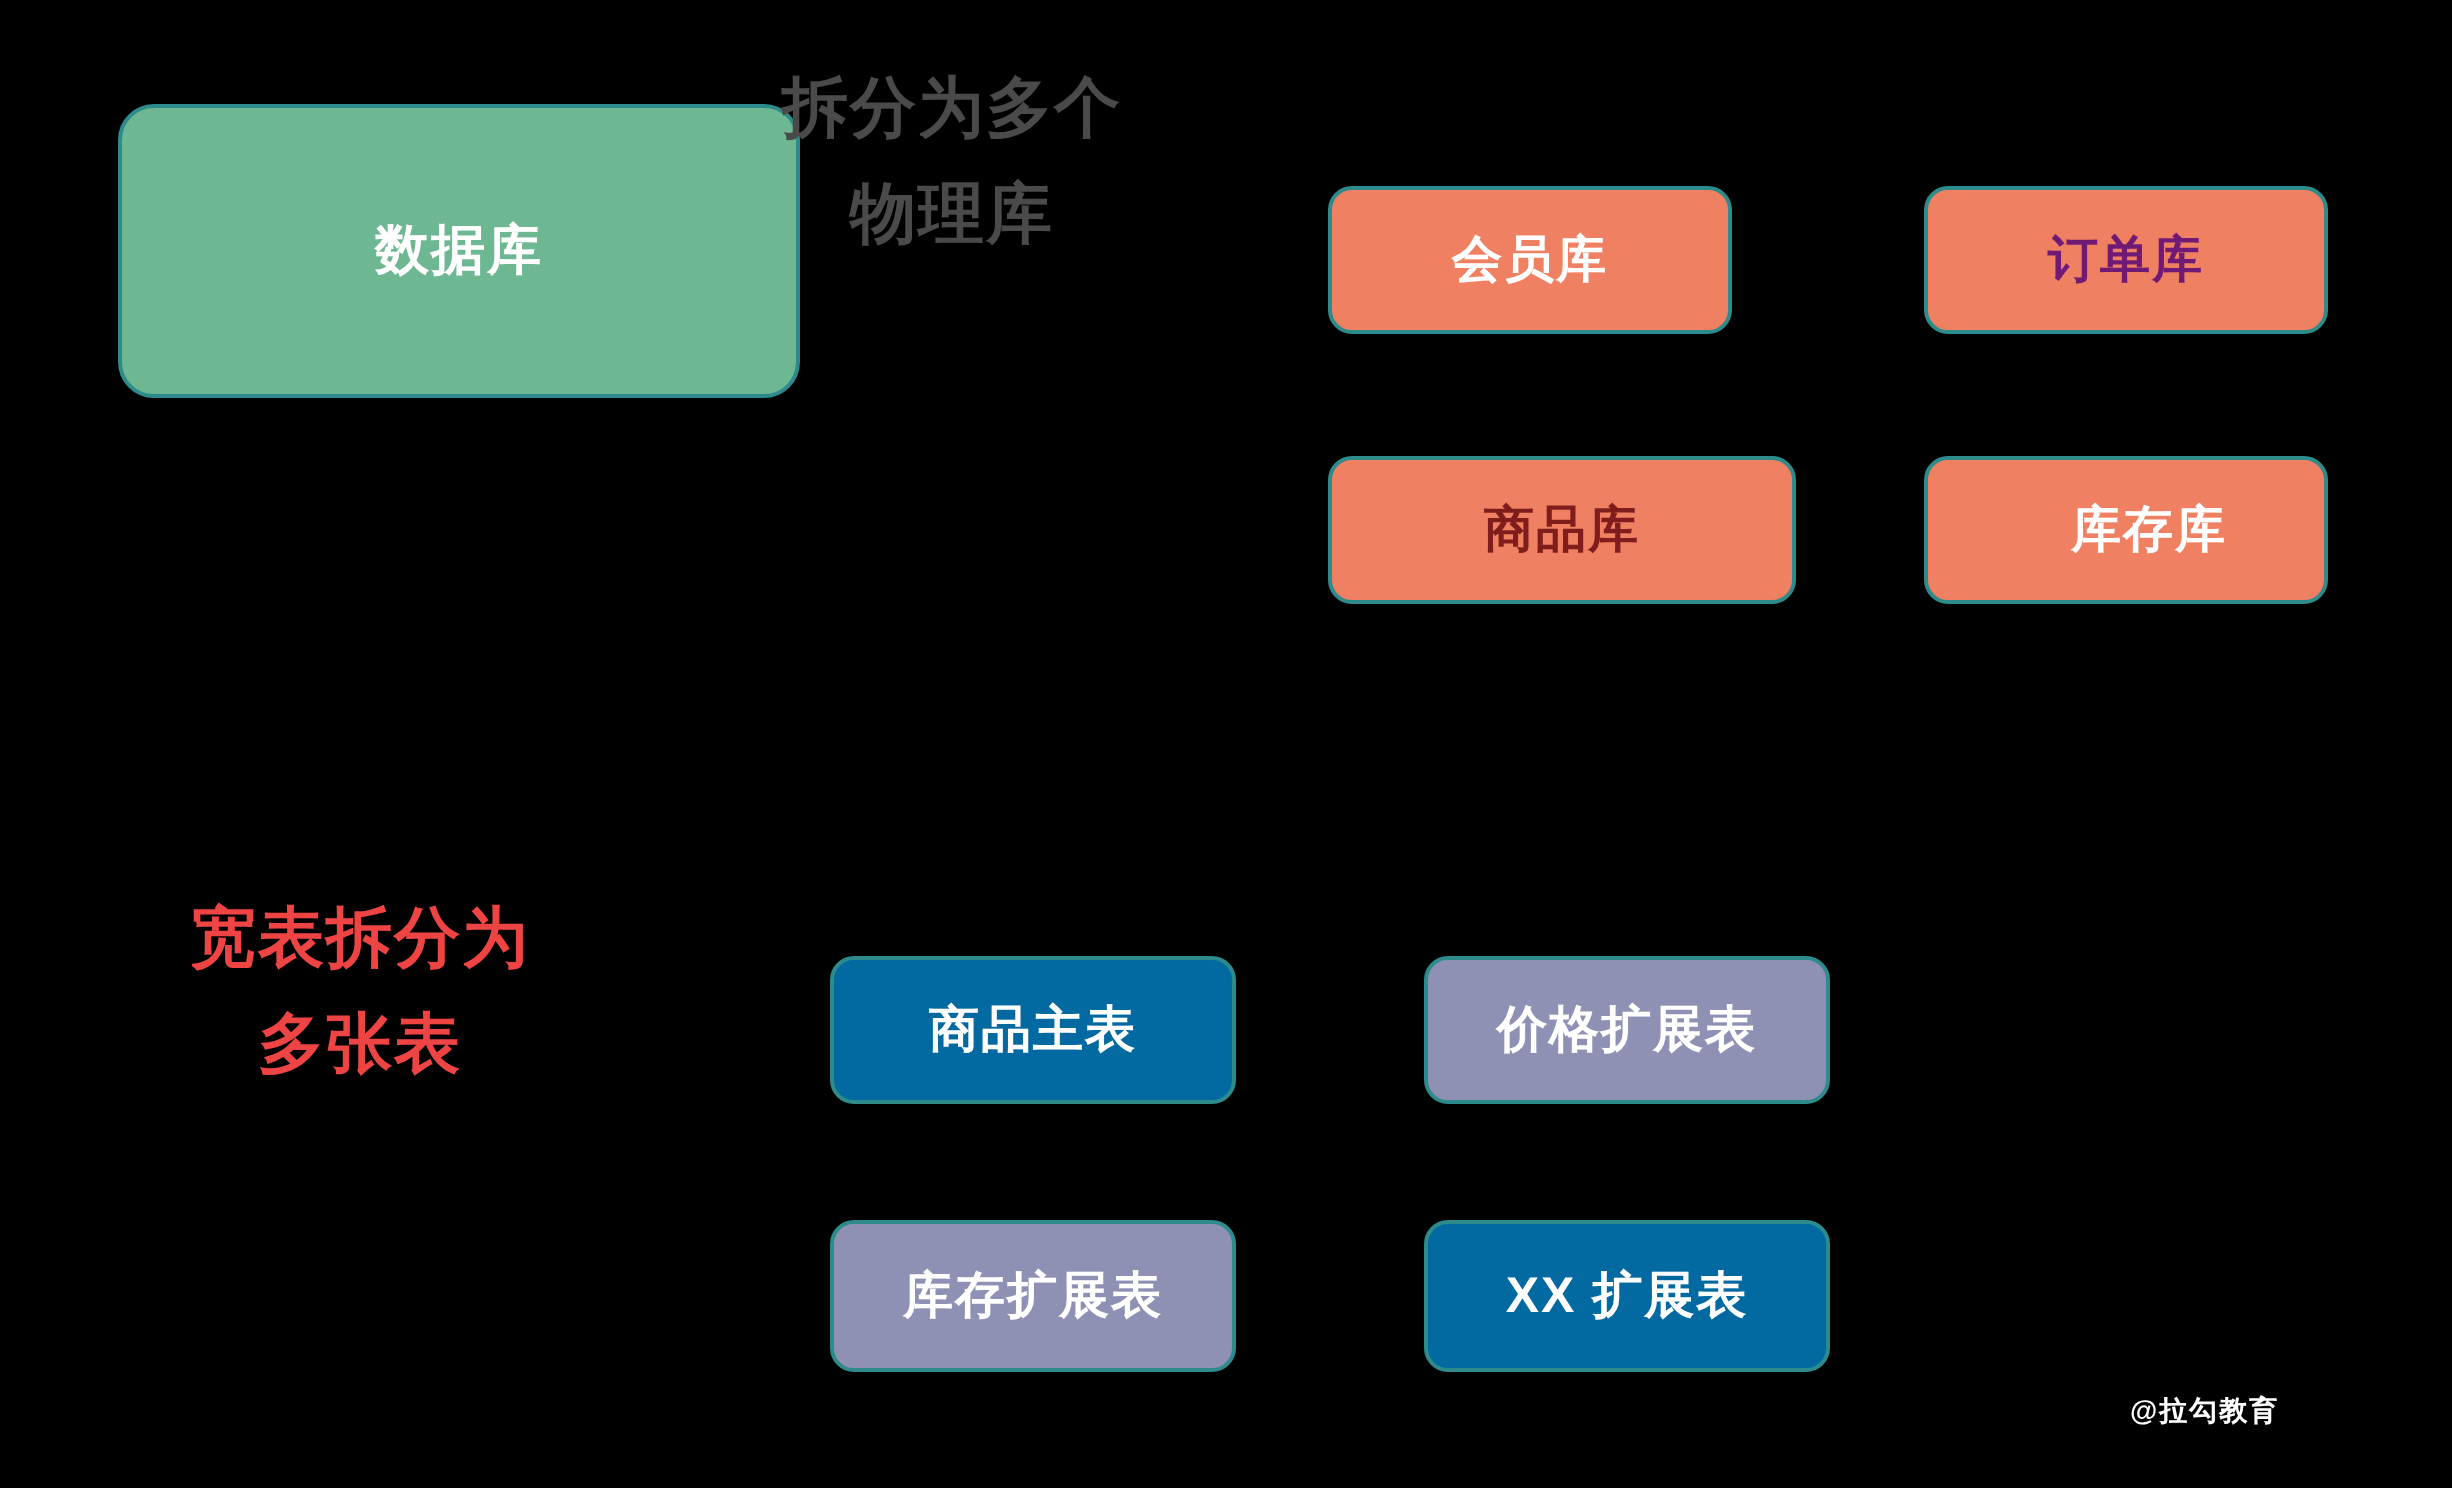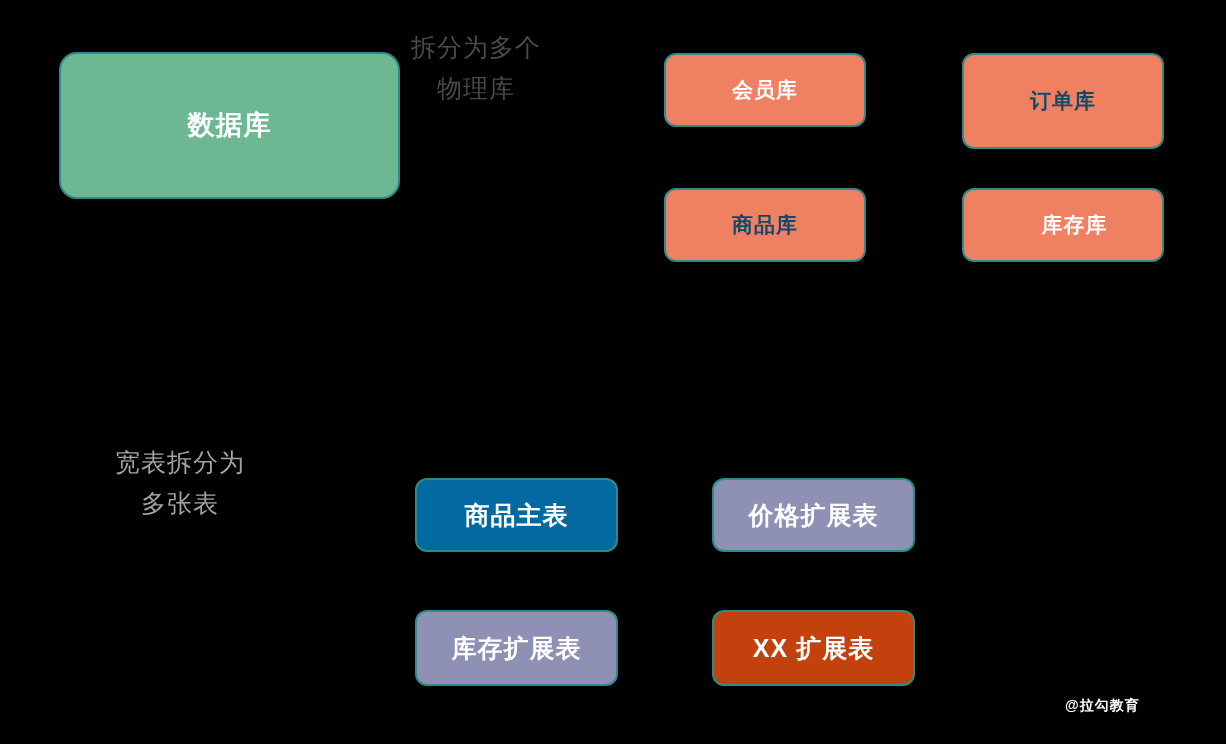--- a/index.html
+++ b/index.html
@@ -44,34 +44,35 @@
   .node-green {
     background: #6DB793;
     border-color: #2E8B8B;
     font-size: 27px;
     border-radius: 18px;
   }
 
   .node-orange {
     background: #F08062;
     border-color: #2E8B8B;
-    font-size: 21px;
+    font-size: 25px;
+    margin-top: 40px;
   }
 
   .node-purple {
     background: #8E91B3;
     border-color: #2E8B8B;
     font-size: 25px;
   }
 
   .caption {
     position: absolute;
     color: #4a4a4a;
-    font-size: 25px;
-    font-weight: normal;
+    font-size: 33px;
+    font-weight: bold;
     line-height: 1.62;
     text-align: center;
     letter-spacing: 1px;
     white-space: pre-line;
   }
 
   .watermark {
     position: absolute;
     color: #ffffff;
     font-size: 14px;
@@ -83,34 +84,34 @@
 </head>
 <body>
 
 <div id="canvas" style="background: rgb(0, 0, 0);">
 
   <div class="node node-green" style="left: 11px; top: 52px; width: 341px; height: 147px; background: rgb(109, 183, 147); border-color: rgb(46, 139, 139); color: rgb(255, 255, 255); margin-left: 48px;">数据库</div>
 
   <div class="caption" style="left: 378px; top: 27px; width: 196px; color: rgb(74, 74, 74);">拆分为多个
 物理库</div>
 
-  <div class="caption" style="left: 82px; top: 442px; width: 196px; color: #a3a3a3;">宽表拆分为
+  <div class="caption" style="left: 82px; top: 442px; width: 196px; color: #ef4444;">宽表拆分为
 多张表</div>
 
   <div class="node node-orange" style="left: 664px; top: 53px; width: 202px; height: 74px; background: rgb(240, 128, 98); border-color: rgb(46, 139, 139); color: rgb(255, 255, 255);">会员库</div>
 
-  <div class="node node-orange" style="left: 962px; top: 53px; width: 202px; height: 96px; background: rgb(240, 128, 98); border-color: rgb(46, 139, 139); color: #0c4a6e;">订单库</div>
+  <div class="node node-orange" style="left: 962px; top: 53px; width: 202px; height: 74px; background: rgb(240, 128, 98); border-color: rgb(46, 139, 139); color: #701a75;">订单库</div>
 
-  <div class="node node-orange" style="left: 664px; top: 188px; width: 202px; height: 74px; background: rgb(240, 128, 98); border-color: rgb(46, 139, 139); color: #0c4a6e;">商品库</div>
+  <div class="node node-orange" style="left: 664px; top: 188px; width: 234px; height: 74px; background: rgb(240, 128, 98); border-color: rgb(46, 139, 139); color: #7f1d1d;">商品库</div>
 
   <div class="node node-orange" style="left: 962px; top: 188px; width: 202px; height: 74px; background: rgb(240, 128, 98); border-color: rgb(46, 139, 139); color: rgb(255, 255, 255); padding-left: 23px;">库存库</div>
 
   <div class="node node-purple" style="left: 415px; top: 478px; width: 203px; height: 74px; background: #0369a1; border-color: rgb(46, 139, 139); color: rgb(255, 255, 255);">商品主表</div>
 
   <div class="node node-purple" style="left: 712px; top: 478px; width: 203px; height: 74px; background: rgb(142, 145, 179); border-color: rgb(46, 139, 139); color: rgb(255, 255, 255);">价格扩展表</div>
 
   <div class="node node-purple" style="left: 415px; top: 610px; width: 203px; height: 76px; background: rgb(142, 145, 179); border-color: rgb(46, 139, 139); color: rgb(255, 255, 255);">库存扩展表</div>
 
-  <div class="node node-purple" style="left: 712px; top: 610px; width: 203px; height: 76px; background: #c2410c; border-color: rgb(46, 139, 139); color: rgb(255, 255, 255);">XX 扩展表</div>
+  <div class="node node-purple" style="left: 712px; top: 610px; width: 203px; height: 76px; background: #0369a1; border-color: rgb(46, 139, 139); color: rgb(255, 255, 255);">XX 扩展表</div>
 
   <div class="watermark" style="left: 1065px; top: 697px; color: rgb(255, 255, 255);">@拉勾教育</div>
 
 </div>
 
 </body></html>

